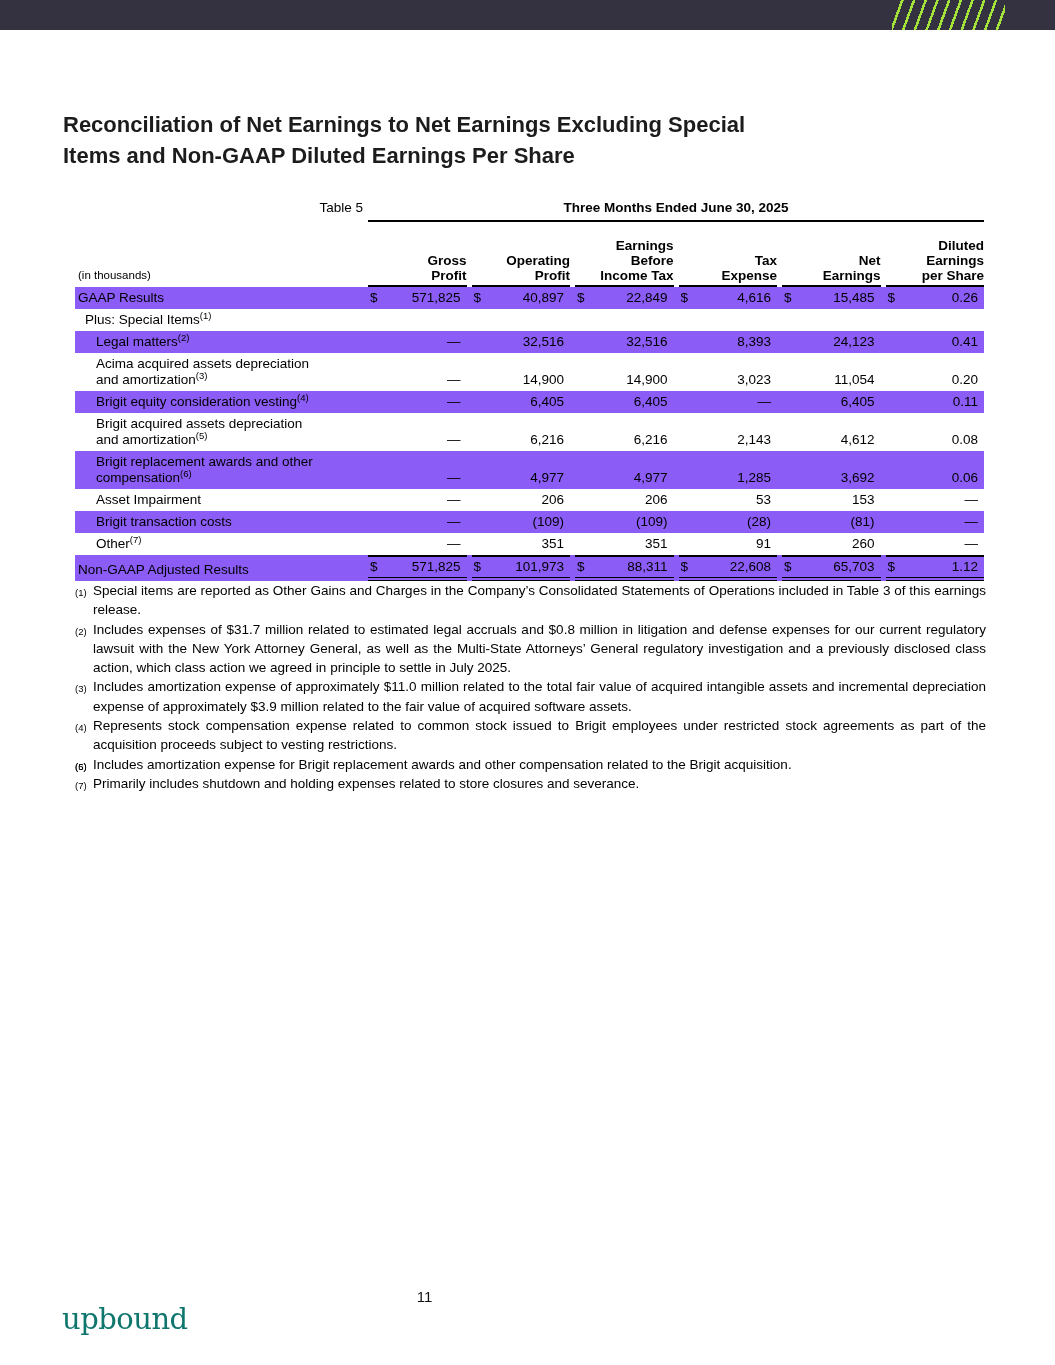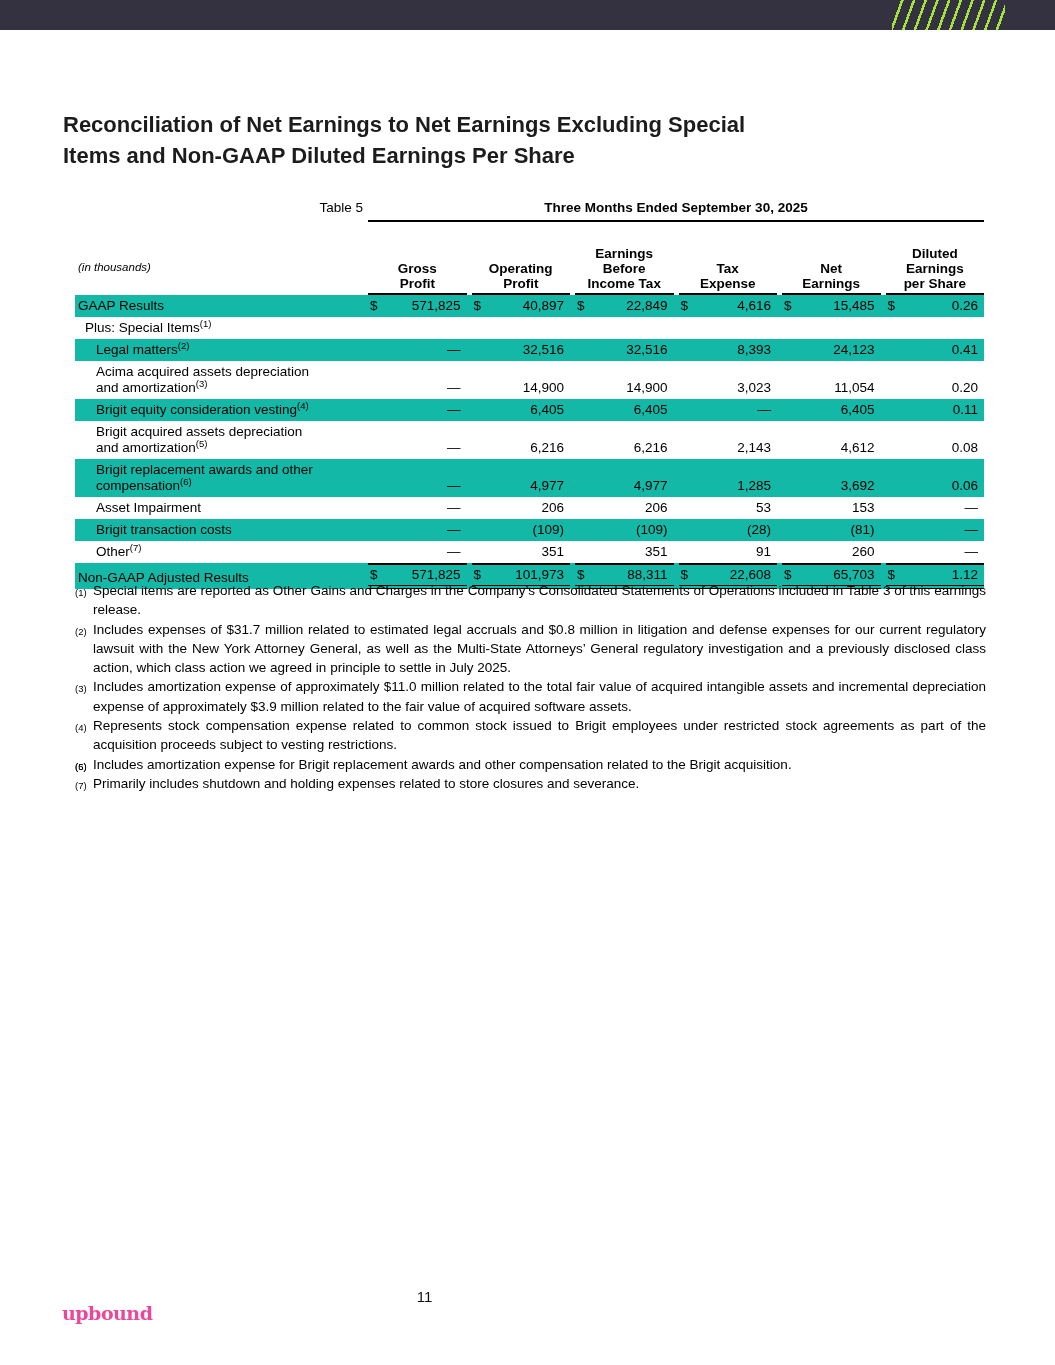--- a/index.html
+++ b/index.html
@@ -19,57 +19,57 @@
     position:absolute; left:63px; top:94px; width:940px;
     font-size:22px; line-height:31px; color:#1c1c1c; white-space:pre-line;
   }
   
   .tablewrap { position:absolute; left:75px; top:198px; }
   table { border-collapse:collapse; table-layout:fixed; width:909px; font-size:13.5px; }
   td { padding:0; vertical-align:bottom; }
   td.lbl { padding-left:3px; line-height:16px; }
   tr.indent1 td.lbl { padding-left:10px; }
   tr.indent2 td.lbl { padding-left:21px; }
-  tr.shaded td { background:#14b8a6; }
+  tr.shaded td { background:#8b5cf6; }
   .rowlabel { white-space:pre-line; }
   .rowlabel-box { padding:3px 0; display:inline-block; }
   sup.s { font-size:9.5px; vertical-align:super; line-height:0; }
   
   td.periodcell { vertical-align:bottom; }
   .periodbox {
     margin-left:5px; text-align:center; font-weight:bold;
     border-bottom:2px solid #000; padding:2px 0 4px; line-height:16px;
   }
   .tbl-label { line-height:16px; display:inline-block; padding-top:2px; vertical-align:top; }
   tr.period td.lbl { vertical-align:top;text-align:right; }
   
   .hdrbox {
-    margin-left:5px; text-align:center; font-weight:bold; white-space:pre-line;
-    border-bottom:2px solid #000; padding:24px 0 2px; line-height:15px;
-  }
-  .inthousands { font-style:italic; font-size:11.5px; display:inline-block; padding-bottom:20px; }
+    margin-left:5px; text-align:right; font-weight:bold; white-space:pre-line;
+    border-bottom:2px solid #000; padding:16px 0 2px; line-height:15px;
+  }
+  .inthousands { font-size:11.5px; display:inline-block; padding-bottom:4px; }
   
   td.num { padding:0; }
   .cellbox {
     margin-left:5px; display:flex; justify-content:space-between; align-items:flex-end;
     padding:3px 6px 3px 2px; line-height:16px; min-height:16px;
   }
   .cellbox .cur { text-align:left; }
   .cellbox .val { text-align:right; flex:1; }
   tr.total .cellbox { border-top:2px solid #000; border-bottom:4px double #000; padding-top:2px; padding-bottom:2px; }
   
   .footnotes { position:absolute; left:75px; top:581px; width:911px; font-size:13.5px; line-height:19.3px; }
   .fn { position:relative; padding-left:18px; text-align:justify; }
   .fn sup.m { position:absolute; left:0; top:2px; font-size:9.5px; }
   
   .pageno { position:absolute; top:1288px; left:0; width:849px; text-align:center; font-size:15px; color:#111; }
   .logo {
     position:absolute; left:62px; top:1302px;
-    font-family:"DejaVu Serif", serif; font-weight:bold; font-size:19px;
-    color:#ec4899; letter-spacing:-0.5px;
+    font-family:"DejaVu Serif", serif; font-weight:normal; font-size:29px;
+    color:#0f766e; letter-spacing:-0.5px;
   }
 </style>
 </head>
 <body>
 
 <div class="topbar">
   <div class="stripes"></div>
 </div>
 
 <h1 class="title">Reconciliation of Net Earnings to Net Earnings Excluding Special
@@ -83,21 +83,21 @@
         <col style="width:103.5px">
         <col style="width:103.5px">
       <col style="width:103.5px">
         <col style="width:103.5px">
         <col style="width:103.5px">
     </colgroup>
     <thead>
       <tr class="period">
         <td class="lbl"><span class="tbl-label">Table 5</span></td>
         <td class="periodcell" colspan="6">
-            <div class="periodbox">Three Months Ended September 30, 2025</div>
+            <div class="periodbox">Three Months Ended June 30, 2025</div>
           </td>
       </tr>
       <tr class="heads">
         <td class="lbl"><span class="inthousands">(in thousands)</span></td>
         <td class="num">
             <div class="hdrbox">Gross
 Profit</div>
           </td>
         <td class="num">
             <div class="hdrbox">Operating

